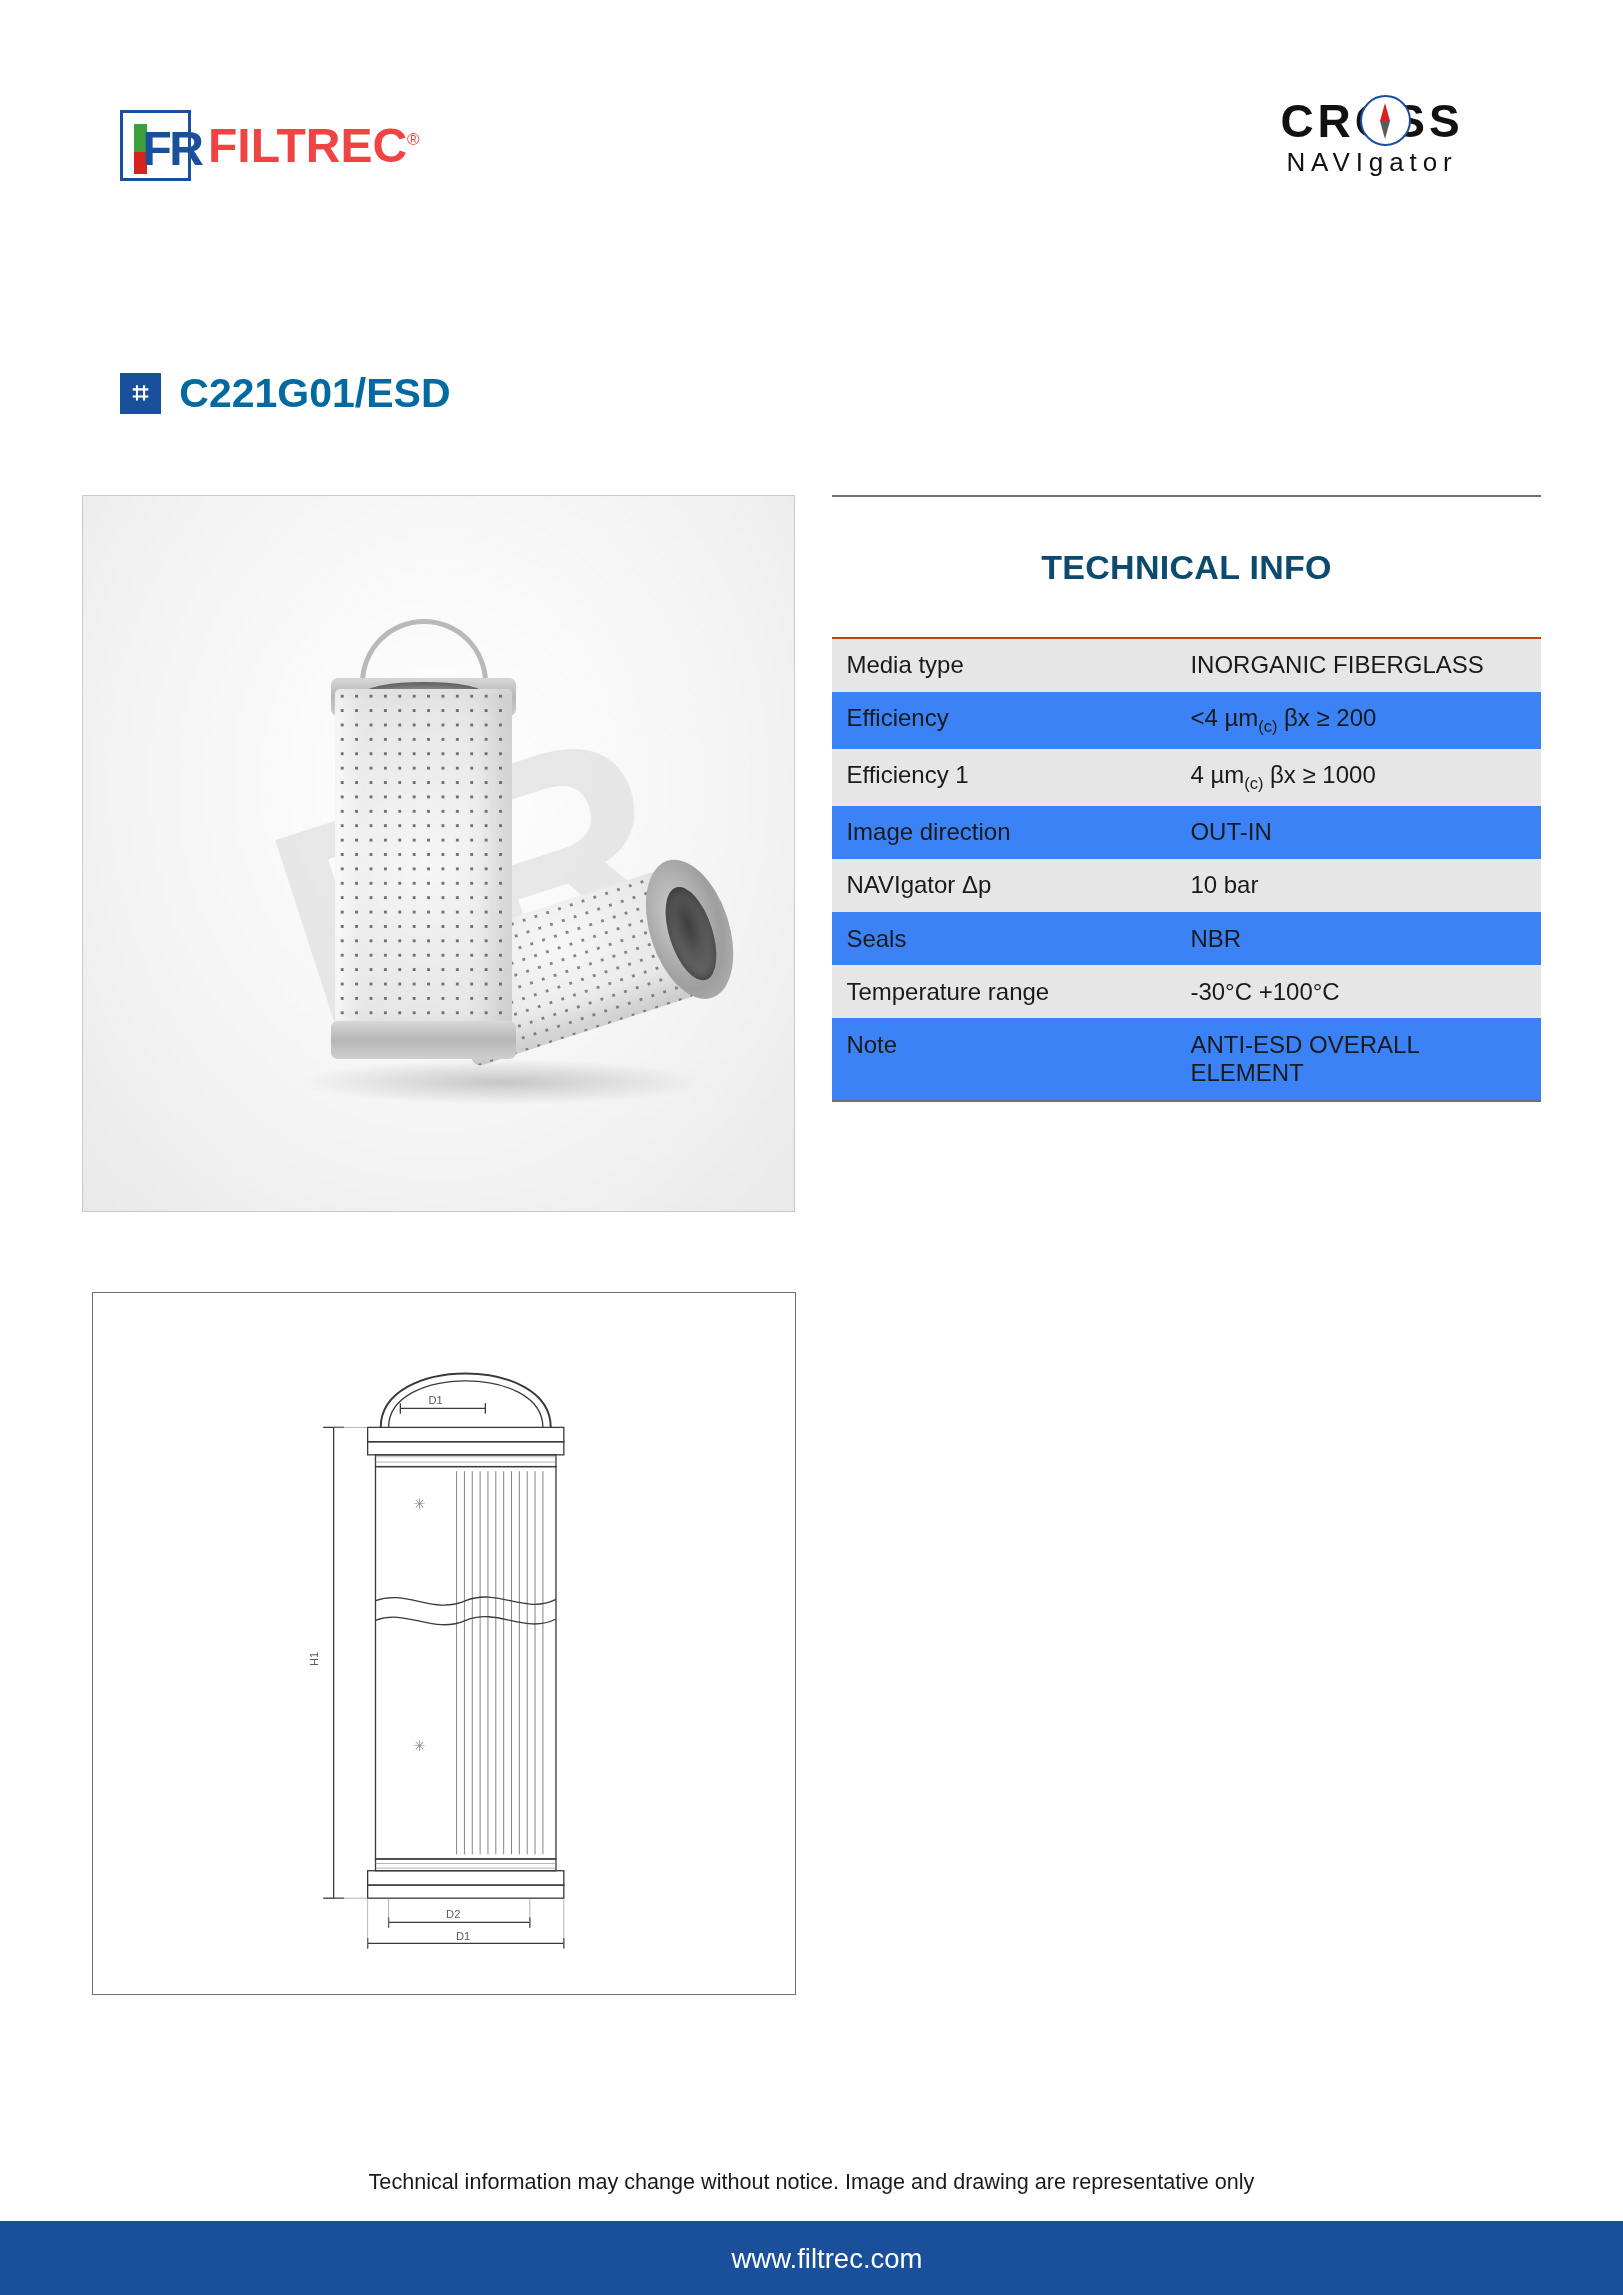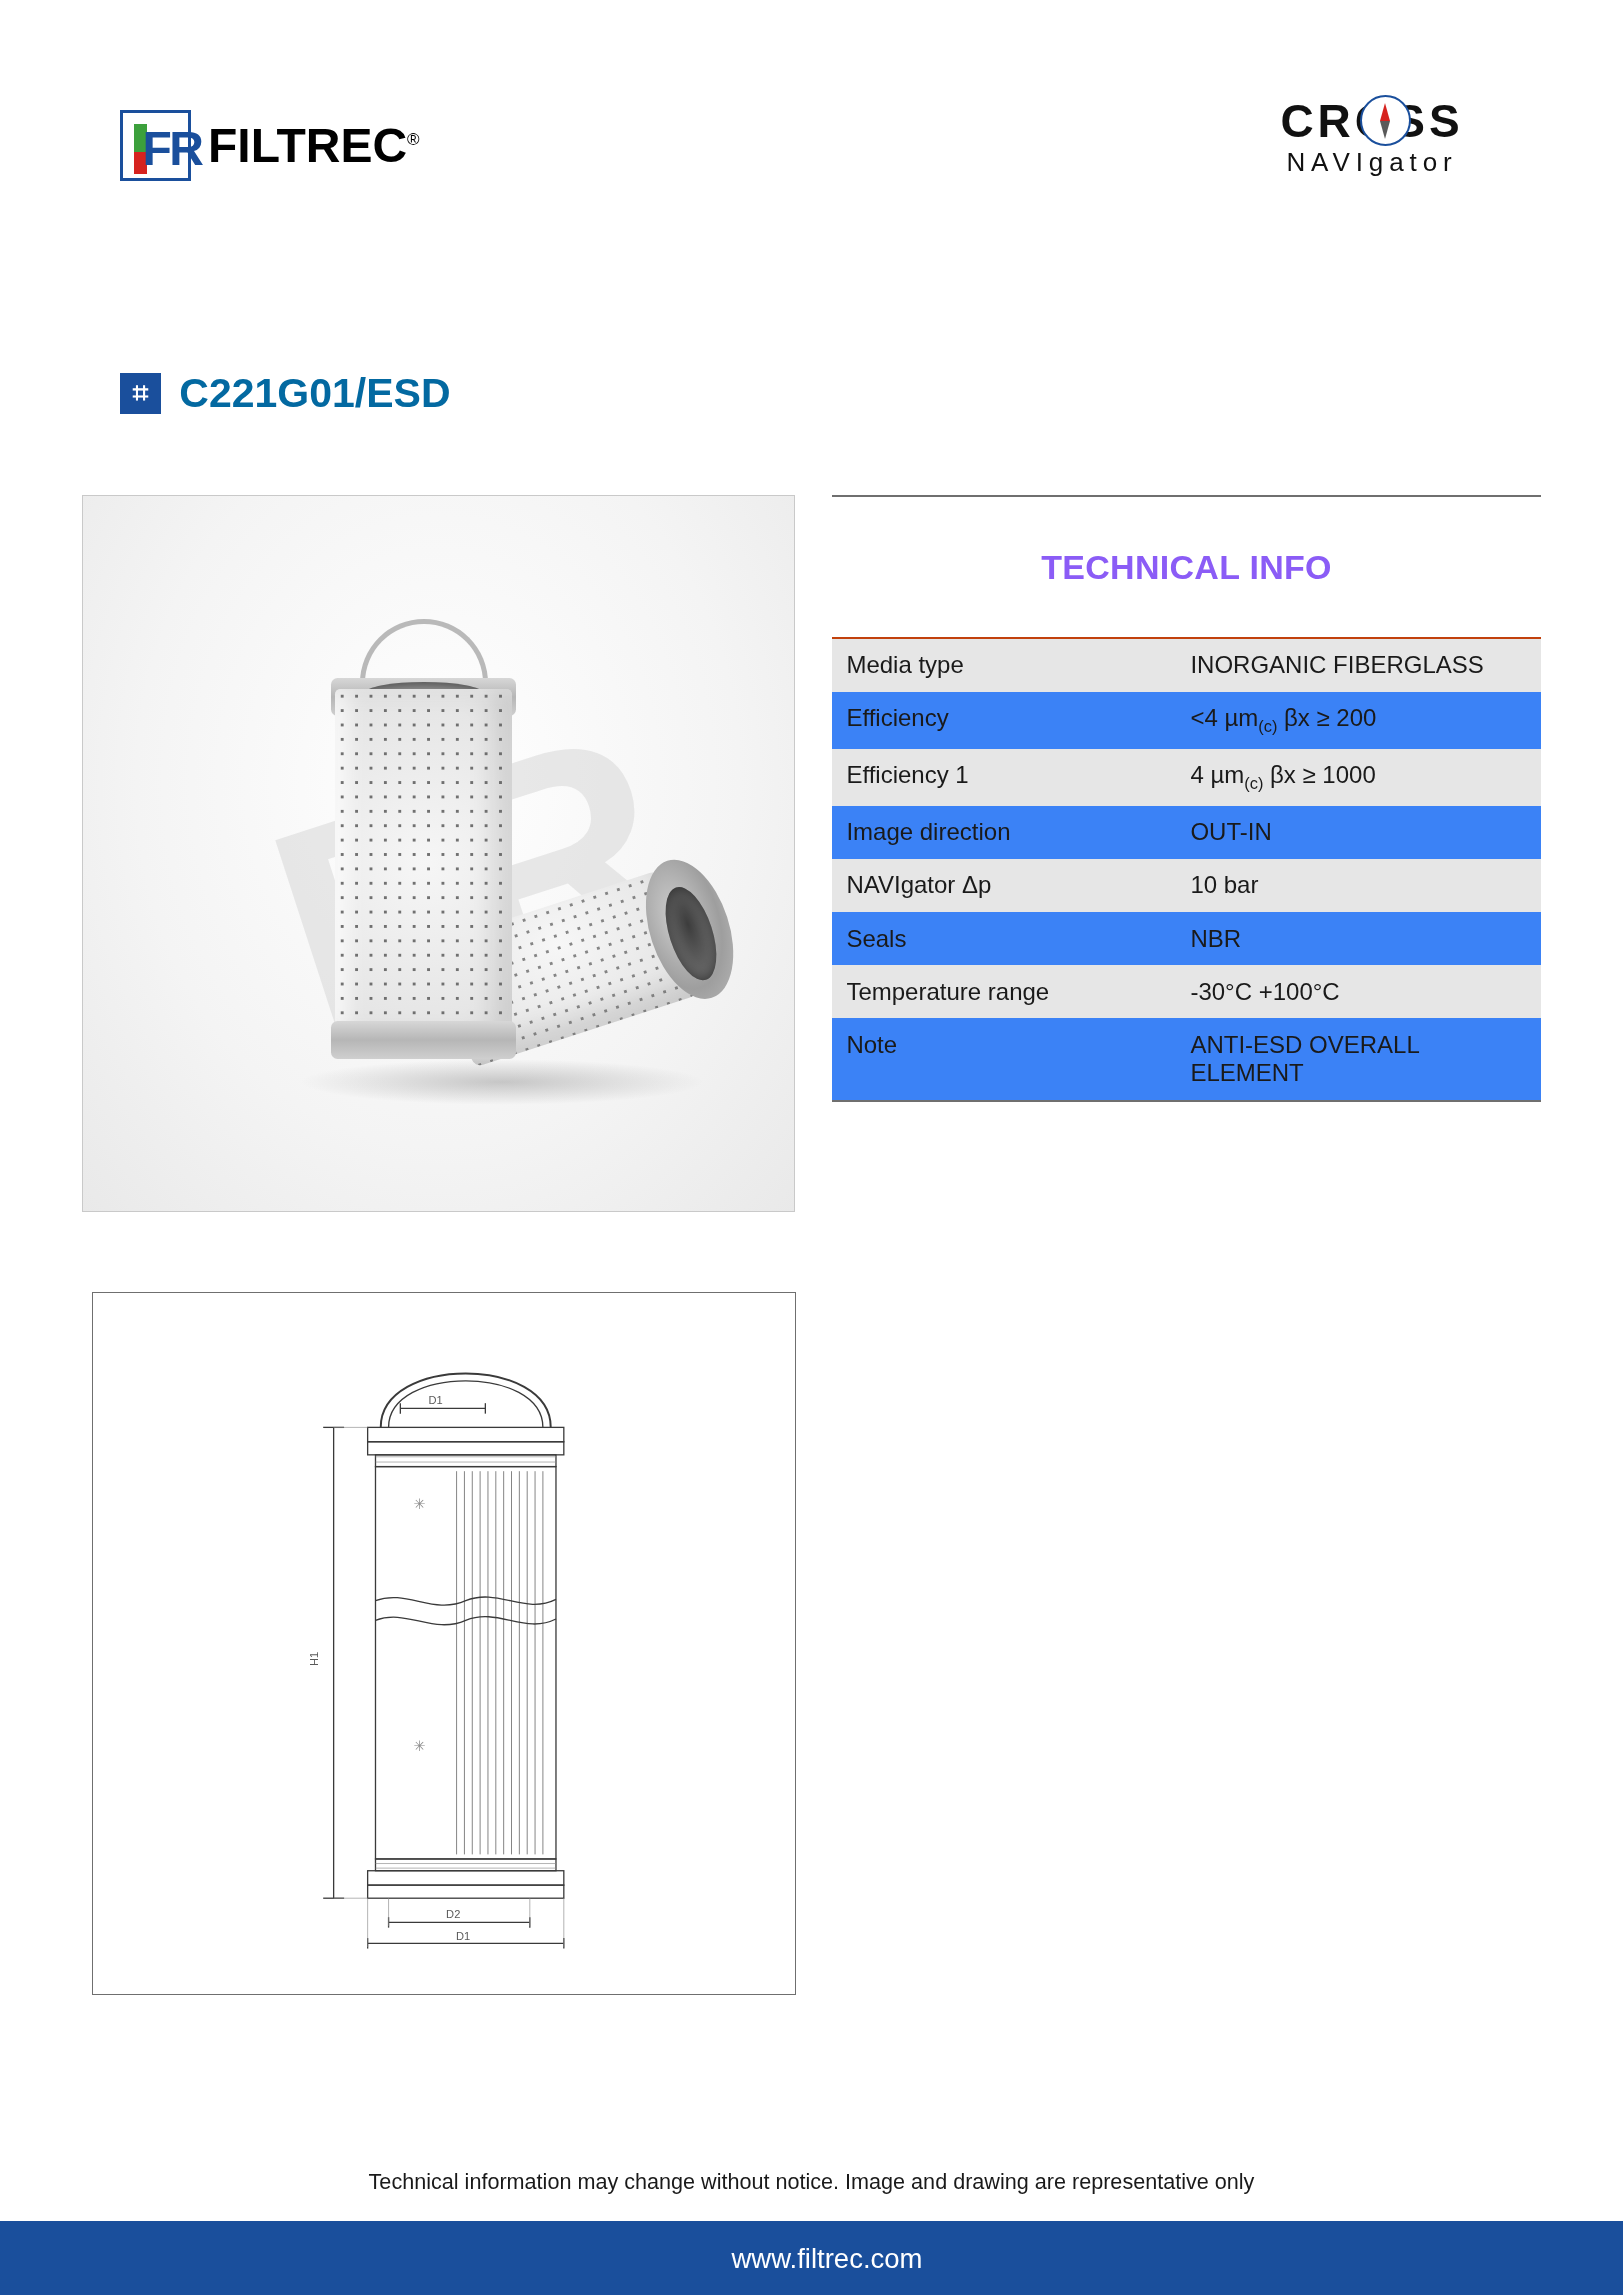--- a/index.html
+++ b/index.html
@@ -52,21 +52,21 @@
   .logo-mark .fr {
     position: absolute; left: 19.6px; top: 7.9px;
     font-size: 48px; font-weight: bold; color: #1a4f9c;
     font-family: "Liberation Sans", sans-serif;
     letter-spacing: -2.6px;
   }
   .logo-text {
     margin-left: 17px;
     font-size: 48px;
     font-weight: bold;
-    color: #000000;
+    color: #ef4444;
     letter-spacing: 0px;
     position: relative;
   }
   .logo-text .reg {
     font-size: 17px;
     vertical-align: super;
     font-weight: normal;
   }
 
   .cross-nav {
@@ -285,21 +285,21 @@
     width: 709px;
   }
   .rule-top {
     border-top: 2px solid #6f6f6f;
     width: 709px;
   }
   .section-title {
     text-align: center;
     font-size: 34px;
     font-weight: bold;
-    color: #8b5cf6;
+    color: #0c4a6e;
     letter-spacing: 0.3px;
   }
   table.spec {
     border-collapse: collapse;
     width: 709px;
     table-layout: fixed;
   }
   table.spec td {
     font-size: 24px;
     padding: 12.4px 14.4px;

